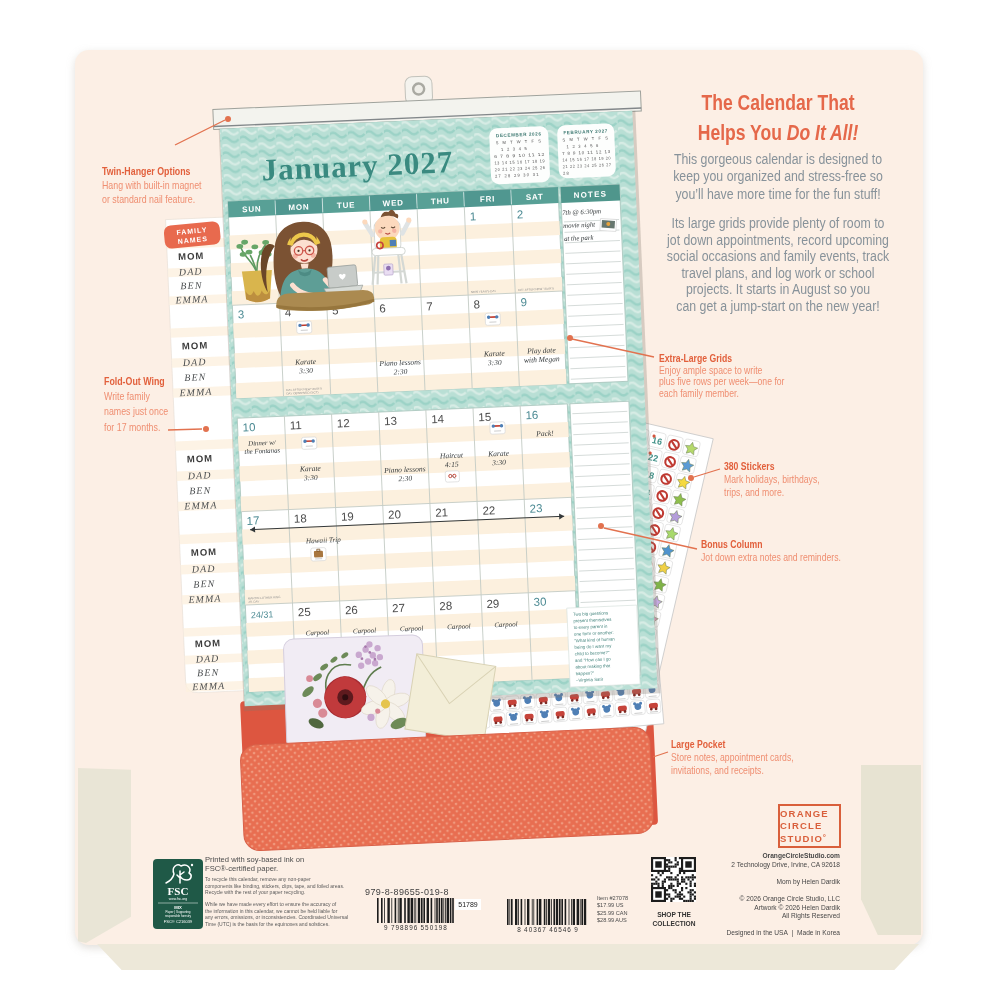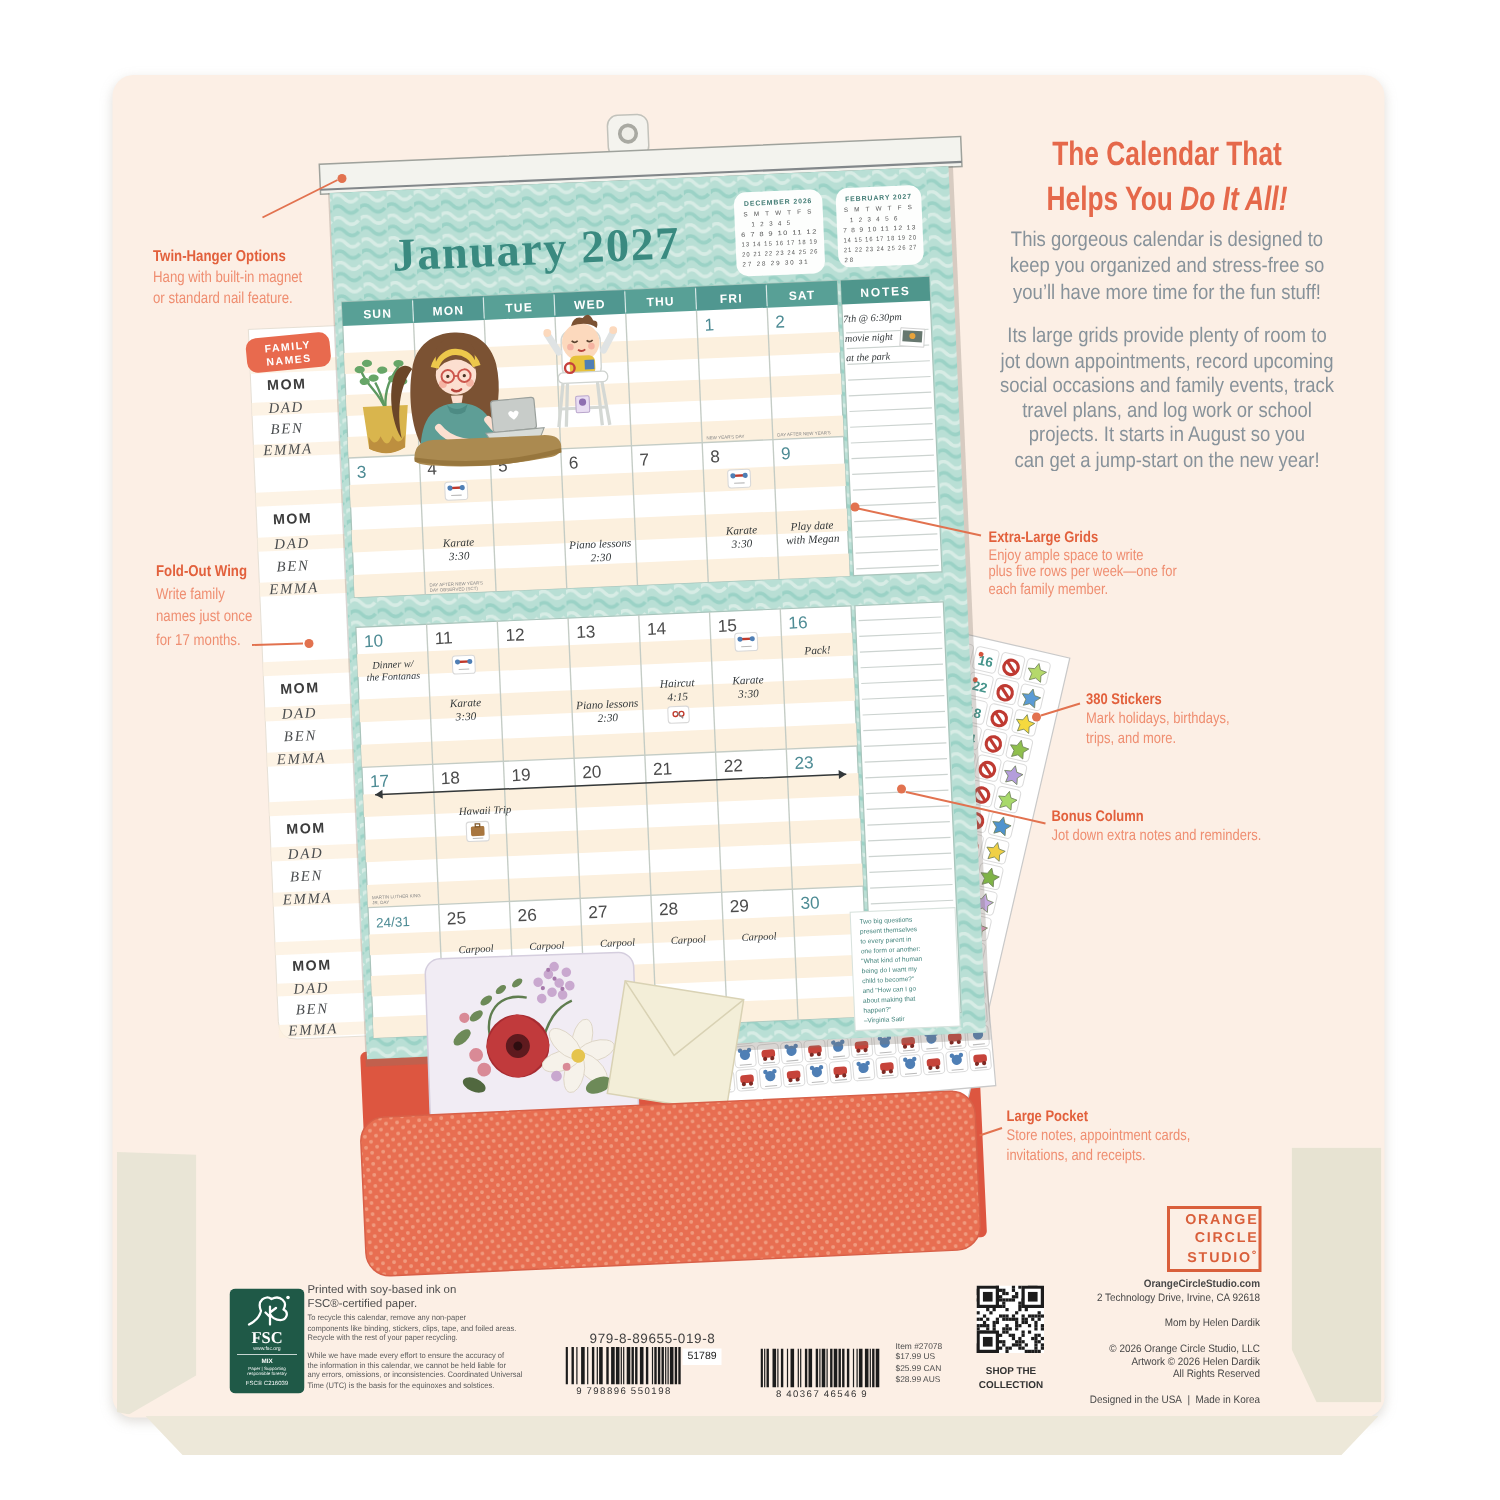--- a/index.html
+++ b/index.html
@@ -46,21 +46,21 @@
 <text x="25" y="57.5" font-size="3" fill="#ffffff" text-anchor="middle">responsible forestry</text>
 <text x="25" y="64" font-size="4" fill="#ffffff" text-anchor="middle">FSC® C216039</text>
 </svg>
 
 <div class="abs" style="left:205px;top:855px;font-size:7.6px;line-height:9.4px;color:#4c4c4c;font-weight:normal">Printed with soy-based ink on<br>FSC®-certified paper.</div>
 
 <div class="abs" style="left:205px;top:876px;font-size:5.3px;line-height:6.6px;color:#5a5a5a;transform:scaleX(0.95);transform-origin:0 0">To recycle this calendar, remove any non-paper<br>components like binding, stickers, clips, tape, and foiled areas.<br>Recycle with the rest of your paper recycling.</div>
 
 <div class="abs" style="left:205px;top:901px;font-size:5.3px;line-height:6.6px;color:#5a5a5a;transform:scaleX(0.95);transform-origin:0 0">While we have made every effort to ensure the accuracy of<br>the information in this calendar, we cannot be held liable for<br>any errors, omissions, or inconsistencies. Coordinated Universal<br>Time (UTC) is the basis for the equinoxes and solstices.</div>
 
-<div class="abs" style="left:360px;top:887px;width:150px;text-align:center;font-size:9px;color:#3f3f3f;letter-spacing:0.4px">979-8-89655-019-8</div>
+<div class="abs" style="left:332px;top:887px;width:150px;text-align:center;font-size:9px;color:#3f3f3f;letter-spacing:0.4px">979-8-89655-019-8</div>
 
 <svg class="abs" style="left:377px;top:898px" width="77" height="25">
     <rect x="0.0" y="0" width="1.6" height="25" fill="#1c1c1c"></rect>
     <rect x="4.0" y="0" width="1.6" height="25" fill="#1c1c1c"></rect>
     <rect x="7.2" y="0" width="0.8" height="25" fill="#1c1c1c"></rect>
     <rect x="10.4" y="0" width="2.4" height="25" fill="#1c1c1c"></rect>
     <rect x="14.4" y="0" width="0.8" height="25" fill="#1c1c1c"></rect>
     <rect x="17.6" y="0" width="1.6" height="25" fill="#1c1c1c"></rect>
     <rect x="20.8" y="0" width="0.8" height="25" fill="#1c1c1c"></rect>
     <rect x="22.4" y="0" width="2.4" height="25" fill="#1c1c1c"></rect>
@@ -319,21 +319,21 @@
     <rect x="4.29" y="4.29" width="6.43" height="6.43" fill="#1c1c1c"></rect>
     <rect x="30.00" y="0.00" width="15.00" height="15.00" fill="#1c1c1c"></rect>
     <rect x="32.14" y="2.14" width="10.71" height="10.71" fill="#ffffff"></rect>
     <rect x="34.29" y="4.29" width="6.43" height="6.43" fill="#1c1c1c"></rect>
     <rect x="0.00" y="30.00" width="15.00" height="15.00" fill="#1c1c1c"></rect>
     <rect x="2.14" y="32.14" width="10.71" height="10.71" fill="#ffffff"></rect>
     <rect x="4.29" y="34.29" width="6.43" height="6.43" fill="#1c1c1c"></rect>
   </svg>
 <div class="abs" style="left:628px;top:911px;width:92px;text-align:center;font-size:6.6px;line-height:8.6px;font-weight:bold;color:#333">SHOP THE<br>COLLECTION</div>
 
-<div class="abs" style="left:778px;top:804px;width:59px;height:38px;border:2px solid #d95f3b;color:#d95f3b;font-weight:bold;font-size:9.5px;line-height:12.4px;text-align:right;letter-spacing:1.2px;padding-top:2px">ORANGE<br>CIRCLE<br>STUDIO˚</div>
+<div class="abs" style="left:778px;top:804px;width:59px;height:38px;border:2px solid #d95f3b;color:#d95f3b;font-weight:bold;font-size:9.5px;line-height:12.4px;text-align:left;letter-spacing:1.2px;padding-top:2px">ORANGE<br>CIRCLE<br>STUDIO˚</div>
 
 <div class="abs" style="left:540px;top:852px;width:300px;text-align:right;font-size:7.2px;line-height:8.6px;color:#474747;transform:scaleX(0.92);transform-origin:100% 0"><b>OrangeCircleStudio.com</b><br>2 Technology Drive, Irvine, CA 92618<br><br>Mom by Helen Dardik<br><br>© 2026 Orange Circle Studio, LLC<br>Artwork © 2026 Helen Dardik<br>All Rights Reserved<br><br>Designed in the USA&nbsp;&nbsp;|&nbsp;&nbsp;Made in Korea</div>
 <svg class="abs" style="left:0;top:0" width="1000" height="1000" viewBox="0 0 1000 1000">
 <defs>
 <pattern id="wv" width="18" height="15" patternUnits="userSpaceOnUse">
 <rect width="18" height="15" fill="#b9dfd5"></rect>
 <path d="M-1.5,3.5 q4.5,-5 9,0 t9,0" stroke="#d7ece5" stroke-width="2.4" fill="none"></path>
 <path d="M-1.5,11 q4.5,-5 9,0 t9,0" stroke="#9bd2c6" stroke-width="2.4" fill="none"></path>
 </pattern>
 <pattern id="dots" width="7.4" height="7.4" patternUnits="userSpaceOnUse" patternTransform="rotate(-3)">

